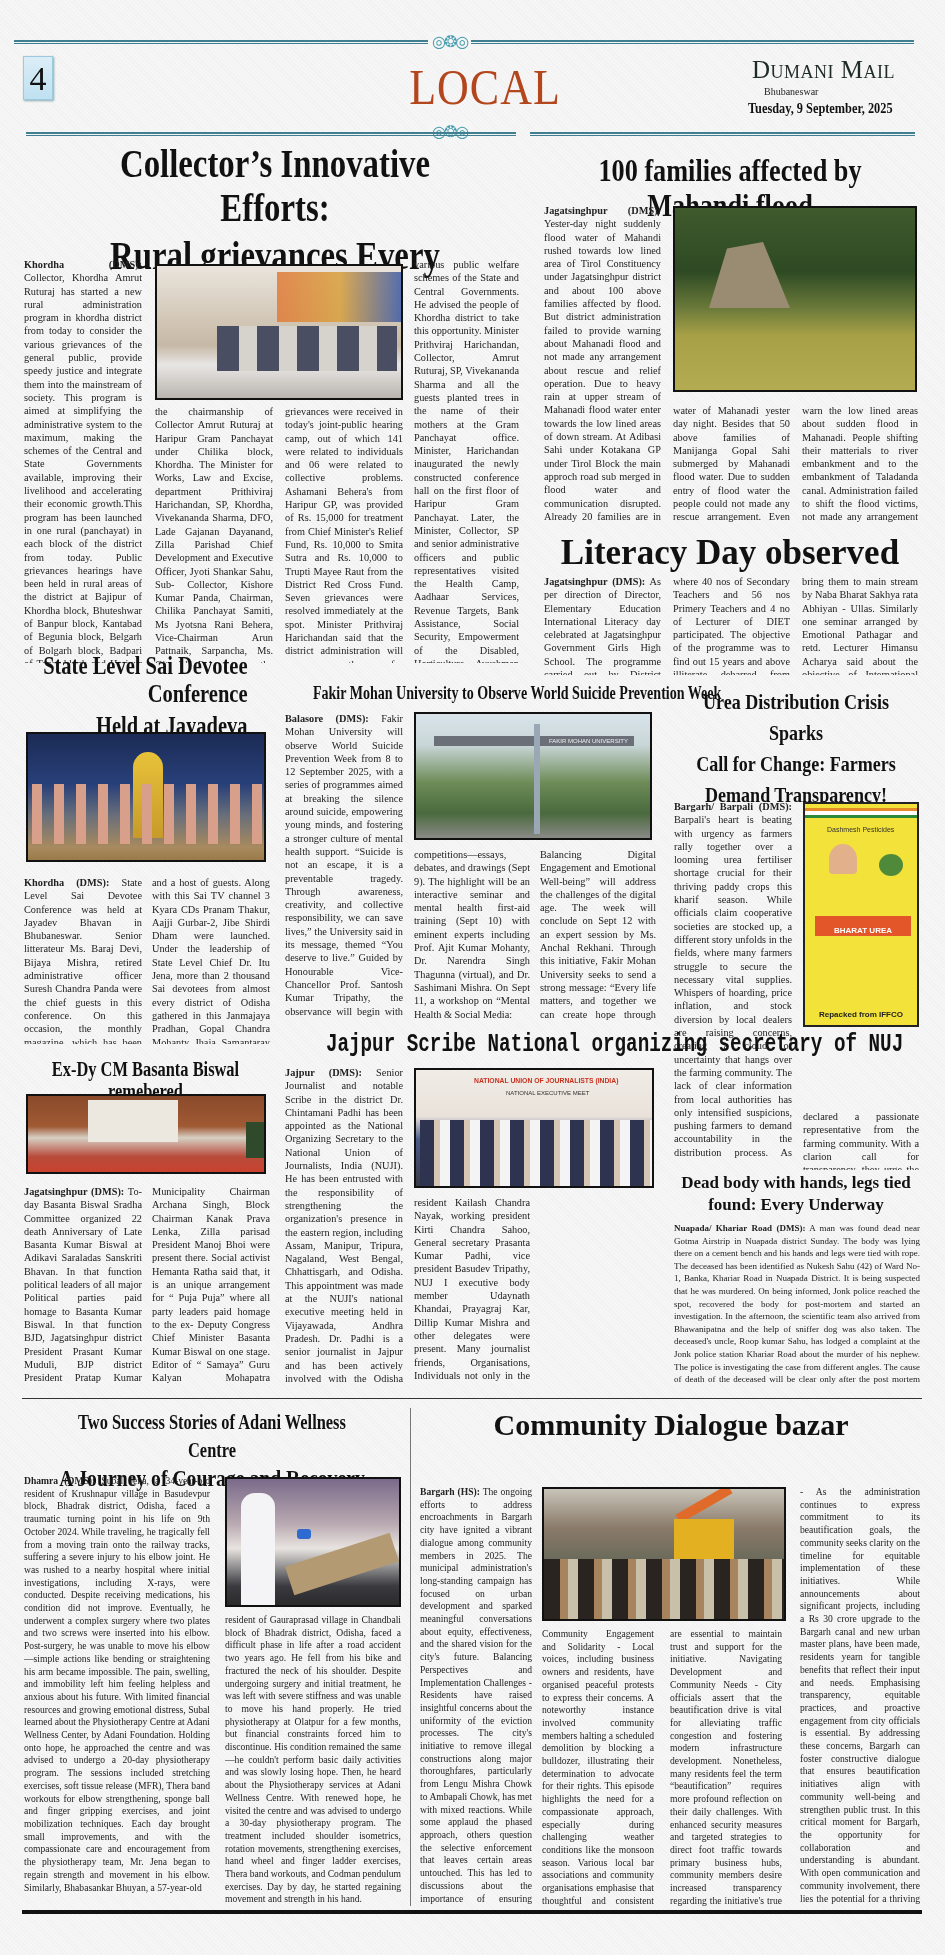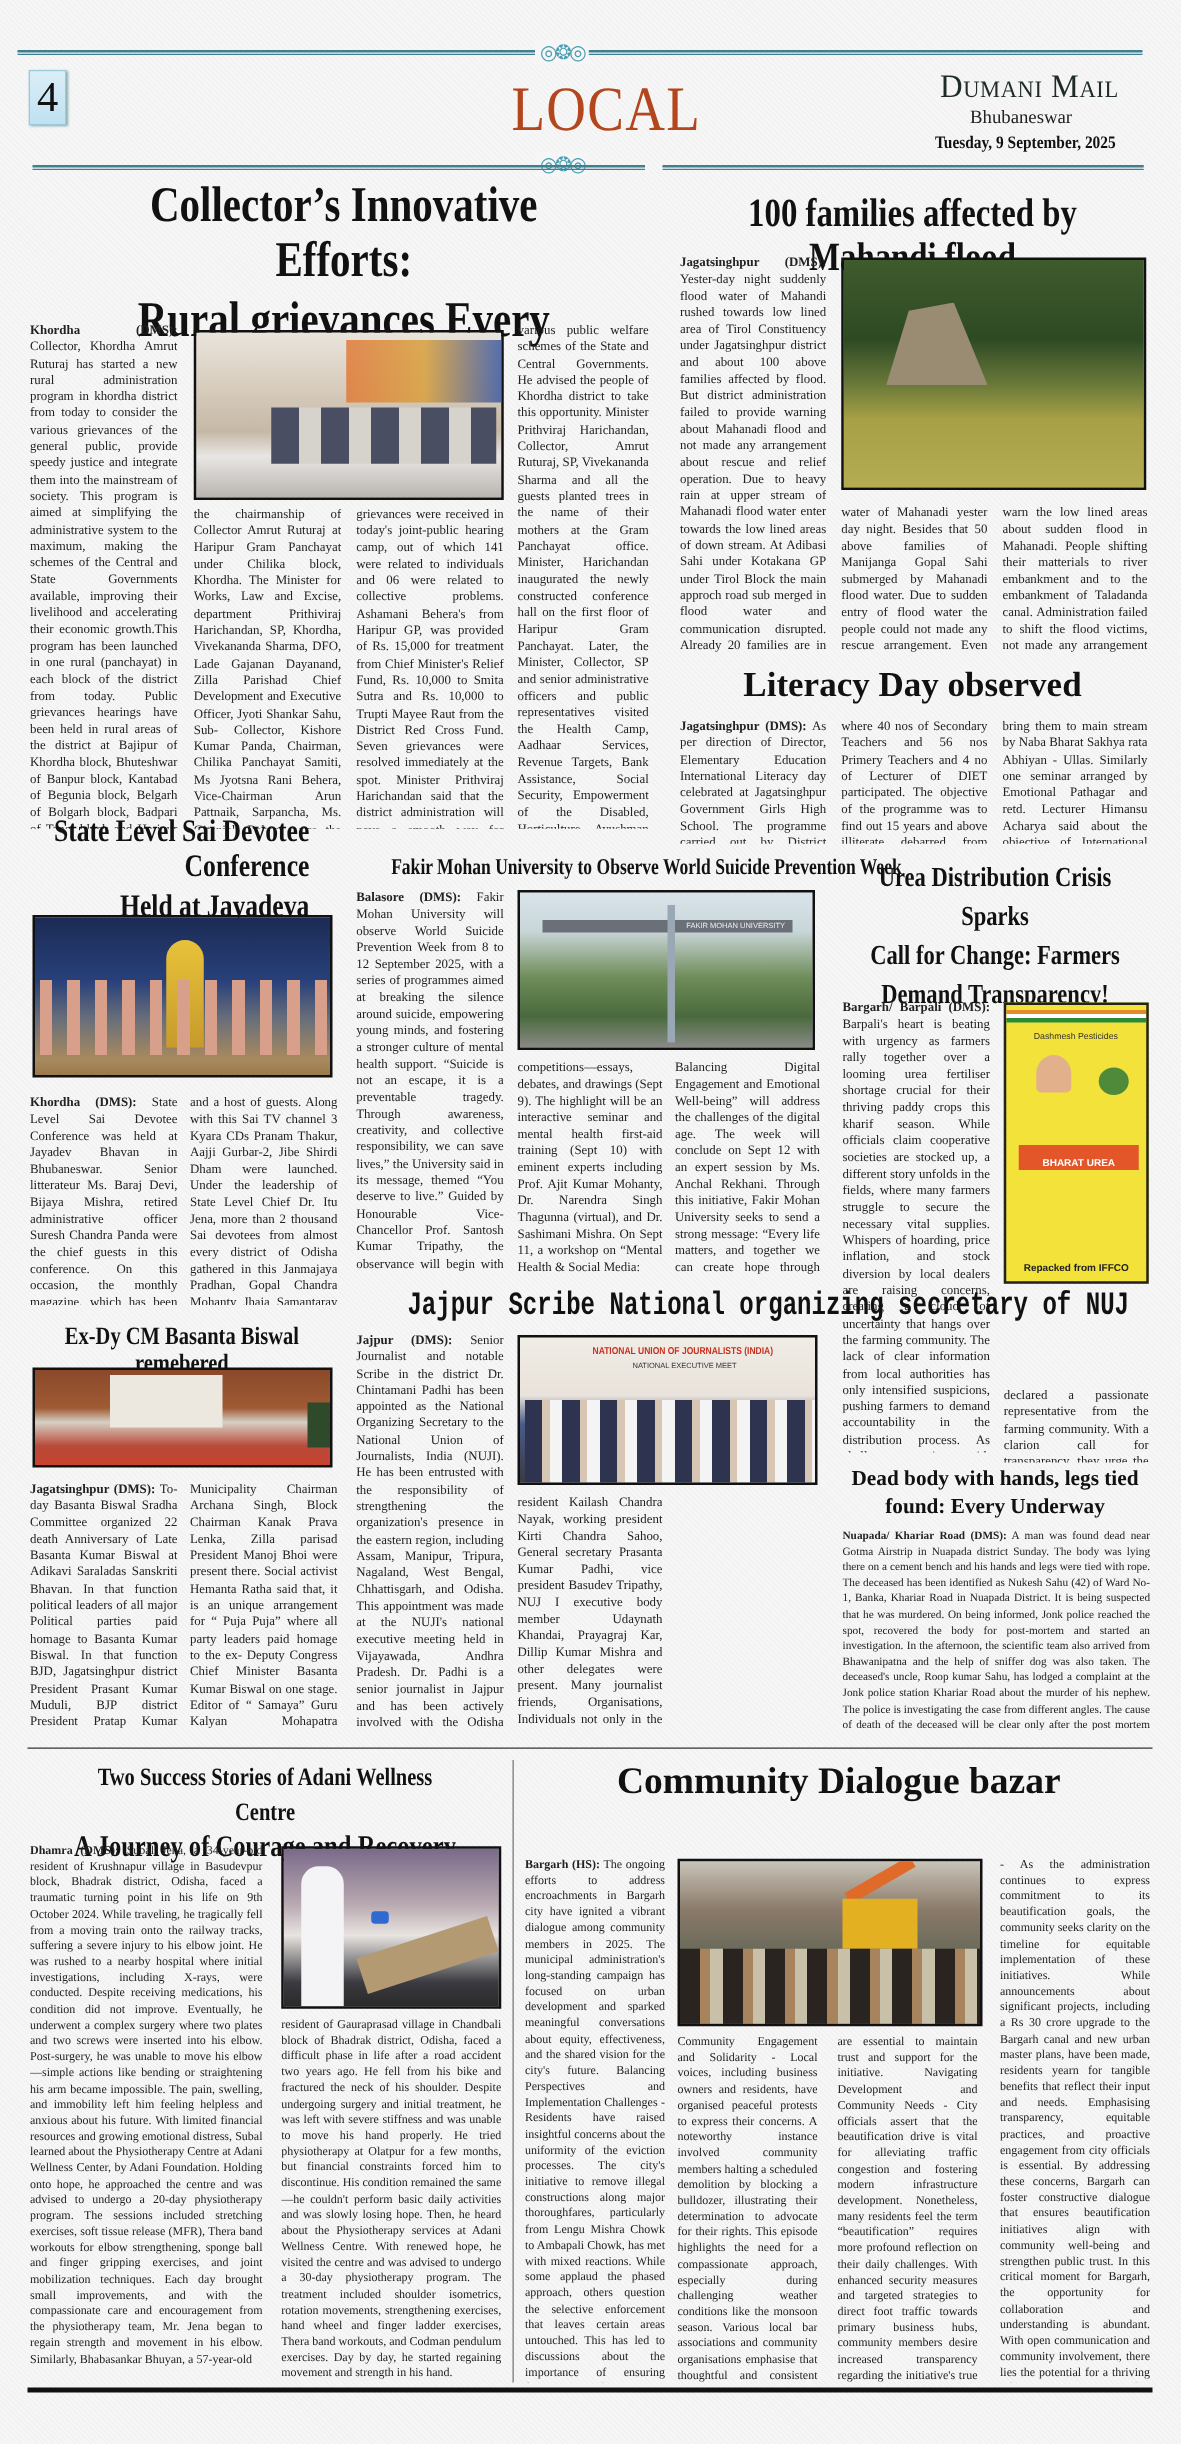--- a/index.html
+++ b/index.html
@@ -6,21 +6,21 @@
 html,body{width:945px;height:1955px;overflow:hidden}
 body{background:#f6f6f6;font-family:"Liberation Serif",serif;color:#1a1a1a;position:relative}
 .page{position:absolute;left:0;top:0;width:945px;height:1955px;
   background-image:repeating-linear-gradient(45deg,rgba(0,0,0,.018) 0 1px,transparent 1px 3px);}
 .rule{position:absolute;height:4px;border-top:2px solid #3f7f8f;border-bottom:1px solid #3f7f8f}
 .flourish{position:absolute;color:#4a9db0;font-size:16px;letter-spacing:-2px;background:#f6f6f6;padding:0 4px;font-family:"DejaVu Serif",serif}
 .pgnum{position:absolute;left:23px;top:56px;width:30px;height:44px;background:linear-gradient(#dbeef7,#bfe1f1);border:1px solid #9cc9de;box-shadow:1px 1px 2px #8aa;font-family:"Liberation Serif",serif;font-size:34px;text-align:center;line-height:44px;color:#111}
 .section{position:absolute;left:370px;top:62px;width:230px;text-align:center;font-size:44px;color:#b3461c;letter-spacing:1px;transform:scaleY(1.15)}
 .mast{position:absolute;left:752px;top:56px;text-align:left}
 .mast .name{font-size:25px;color:#1f2b28;font-variant:small-caps;letter-spacing:.5px;transform:scaleY(1.05)}
-.mast .city{font-size:15px;color:#222;margin-left:24px;margin-top:2px}
+.mast .city{font-size:10px;color:#222;margin-left:12px;margin-top:2px}
 .mast .date{font-size:14px;font-weight:bold;color:#111;margin-left:-4px;margin-top:4px;transform:scaleX(.88);transform-origin:left}
 .hl{position:absolute;font-family:"Liberation Serif",serif;font-weight:bold;text-align:center;color:#111;line-height:1.1}
 .cond{transform:scaleX(.82);transform-origin:center}
 .body{position:absolute;font-size:10.3px;line-height:13.3px;text-align:justify;color:#222;overflow:hidden}
 .body b{font-weight:bold}
 .photo{position:absolute;border:2px solid #111;overflow:hidden}
 .divider{position:absolute;background:#333}
 .vline{position:absolute;width:1px;background:#777}
 .bottomrule{position:absolute;left:22px;top:1910px;width:900px;height:4px;background:#111}
 </style>
@@ -65,21 +65,21 @@
       <b>Jagatsinghpur (DMS):</b> <span>Yester-day night suddenly flood water of Mahandi rushed towards low lined area of Tirol Constituency under Jagatsinghpur district and about 100 above families affected by flood. But district administration failed to provide warning about Mahanadi flood and not made any arrangement about rescue and relief operation. Due to heavy rain at upper stream of Mahanadi flood water enter towards the low lined areas of down stream. At Adibasi Sahi under Kotakana GP under Tirol Block the main approch road sub merged in flood water and communication disrupted. Already 20 families are in flood water there. Similarly 20 above families of Tirtol Lock- bazar adibasi sahi marooned in flood</span>
     </div>
     <div class="photo" style="left:673px;top:206px;width:244px;height:186px;background:linear-gradient(180deg,#3f5a2c 0,#2e4a24 35%,#6b7a3a 55%,#a7a046 70%,#b3ac52 100%);">
       <div style="position:absolute;left:25px;top:34px;width:90px;height:66px;background:#9a8c72;clip-path:polygon(10% 100%,30% 10%,70% 0,100% 100%)"></div>
     </div>
     <div class="body" style="left:673px;top:404px;width:117px;height:118px">water of Mahanadi yester day night. Besides that 50 above families of Manijanga Gopal Sahi submerged by Mahanadi flood water. Due to sudden entry of flood water the people could not made any rescue arrangement. Even District administratiin or Block administration could not</div>
     <div class="body" style="left:802px;top:404px;width:116px;height:118px">warn the low lined areas about sudden flood in Mahanadi. People shifting their matterials to river embankment and to the embankment of Taladanda canal. Administration failed to shift the flood victims, not made any arrangement for safe shelter and relief for flood affected people.</div>
   </div>
 
   <div>
-    <div class="hl" style="left:540px;top:534px;width:380px;font-size:28px;">Literacy Day observed</div>
+    <div class="hl" style="left:540px;top:534px;width:380px;font-size:35px;">Literacy Day observed</div>
     <div class="body" style="left:544px;top:575px;width:117px;height:100px">
       <b>Jagatsinghpur (DMS):</b> <span>As per direction of Director, Elementary Education International Literacy day celebrated at Jagatsinghpur Government Girls High School. The programme carried out by District Education Department</span>
     </div>
     <div class="body" style="left:673px;top:575px;width:117px;height:100px">where 40 nos of Secondary Teachers and 56 nos Primery Teachers and 4 no of Lecturer of DIET participated. The objective of the programme was to find out 15 years and above illiterate debarred from Schooling and to</div>
     <div class="body" style="left:802px;top:575px;width:116px;height:100px">bring them to main stream by Naba Bharat Sakhya rata Abhiyan - Ullas. Similarly one seminar arranged by Emotional Pathagar and retd. Lecturer Himansu Acharya said about the objective of International Literacy day.</div>
   </div>
 
   <div>
     <div class="hl" style="left:20px;top:652px;width:250px;font-size:25px;text-align:right;">
       <div class="cond">State Level Sai Devotee Conference</div>

